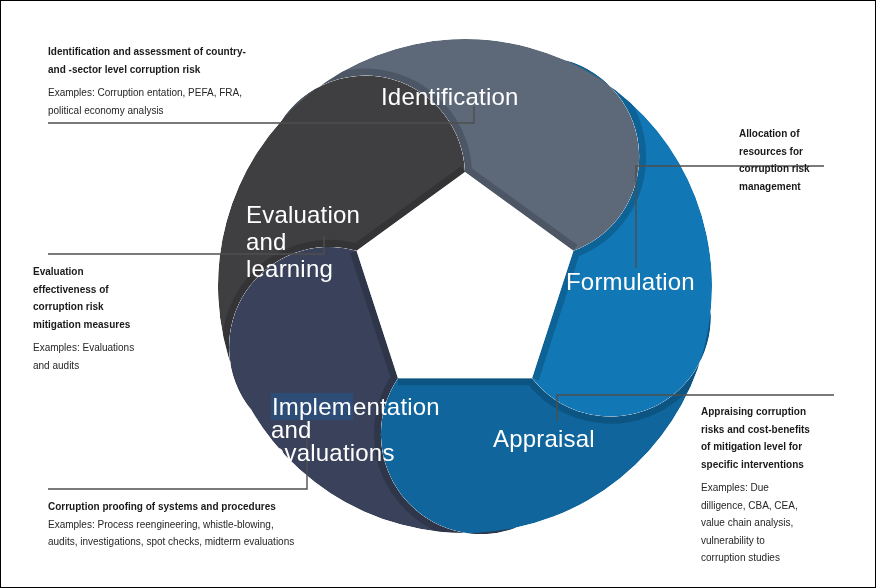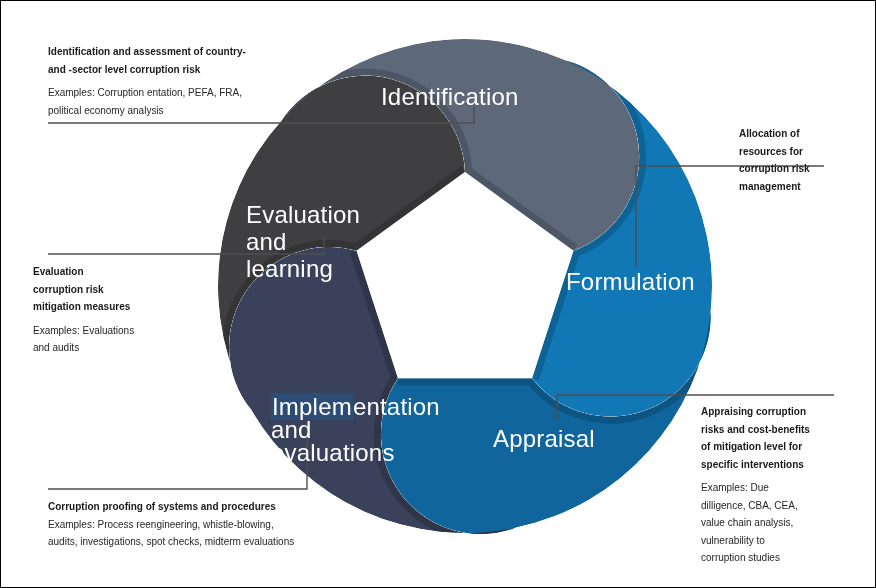--- a/index.html
+++ b/index.html
@@ -104,20 +104,21 @@
 
   <div class="annot" style="left:738px;top:88px;width:110px;margin-top:36px;">
     <div class="b">Allocation of</div>
     <div class="b">resources for</div>
     <div class="b">corruption risk</div>
     <div class="b">management</div>
   </div>
 
   <div class="annot" style="left:32px;top:262px;width:180px;">
     <div class="b">Evaluation</div>
+    <div class="b">effectiveness of</div>
     <div class="b">corruption risk</div>
     <div class="b">mitigation measures</div>
     <div class="gap"></div>
     <div class="n">Examples: Evaluations</div>
     <div class="n">and audits</div>
   </div>
 
   <div class="annot" style="left:47px;top:497px;width:380px;">
     <div class="b">Corruption proofing of systems and procedures</div>
     <div class="n">Examples: Process reengineering, whistle-blowing,</div>

